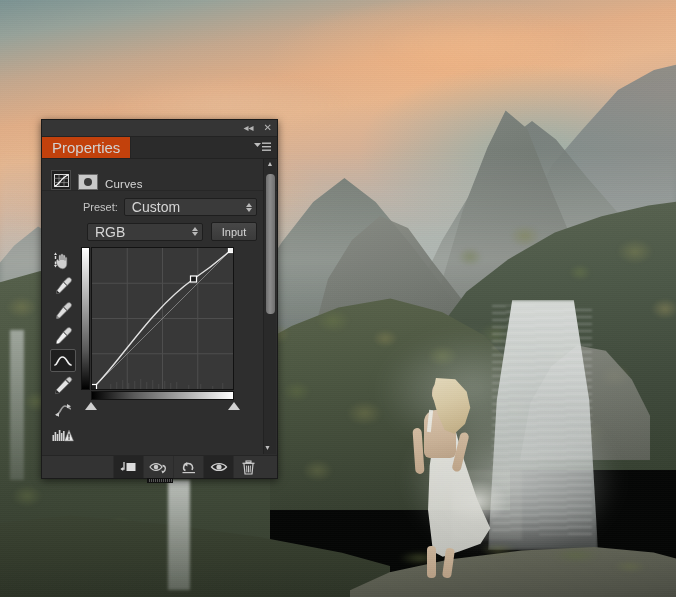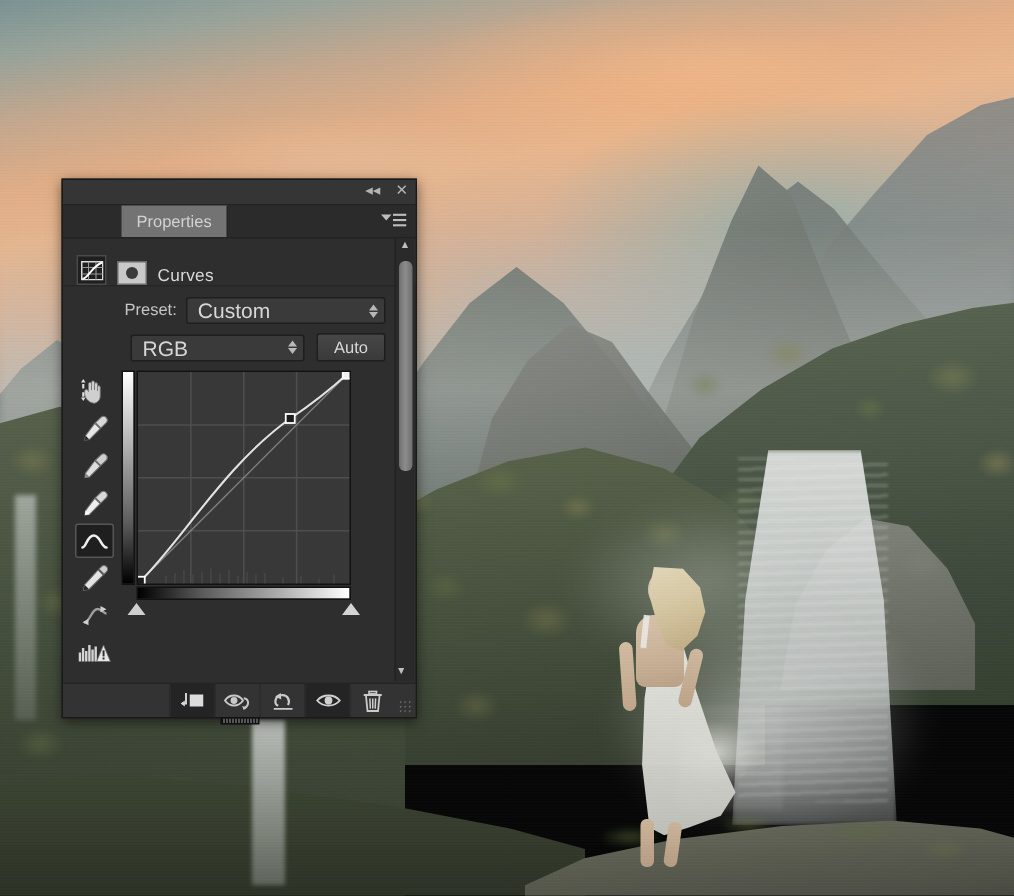--- a/index.html
+++ b/index.html
@@ -329,29 +329,28 @@
   
   .tabstrip {
     height: 22px;
     background: #2b2b2b;
     border-bottom: 1px solid #222;
     display: flex;
     align-items: stretch;
     position: relative;
   }
   .tab {
-    background: #737373;
+    background: #c2410c;
     padding: 0 10px;
     display: flex;
     align-items: center;
-    font-size: 11px;
+    font-size: 15px;
     color: #d2d2d2;
     border-right: 1px solid #242424;
     cursor: pointer;
-    margin-left: 39px;
   }
   .tabstrip-fill { flex: 1; }
   .panel-menu {
     display: flex; align-items: center;
     padding: 0 6px;
     cursor: pointer;
   }
   .menu-ic { display: block; }
 
   
@@ -639,21 +638,21 @@
   </div>
 
   <div class="chan-row">
     <div class="combo chan-combo">
       <span class="val">RGB</span>
       <span class="spin">
           <i class="up"></i>
           <i class="dn"></i>
         </span>
     </div>
-    <div class="btn-auto">Auto</div>
+    <div class="btn-auto">Input</div>
   </div>
 
   <div class="body-row">
 
     <div class="tools">
 
       <div class="tool">
         <svg width="20" height="18" viewBox="0 0 20 18">
           <path d="M7,16 C4,14 3,11 3.5,8.5 C4,7 5.5,7.5 6,9 L6,4 C6,2.6 8,2.6 8,4 L8,8 L8,3 C8,1.6 10,1.6 10,3 L10,8 L10,4 C10,2.8 12,2.8 12,4 L12,8.5 L12,6 C12,4.9 13.8,4.9 13.8,6 L13.8,12 C13.8,15 11.5,16.8 9.5,16.8 Z" fill="#cfcfcf" stroke="#7a7a7a" stroke-width="0.6"></path>
           <polygon points="1,3 4,3 2.5,0.6" fill="#e0e0e0"></polygon>

